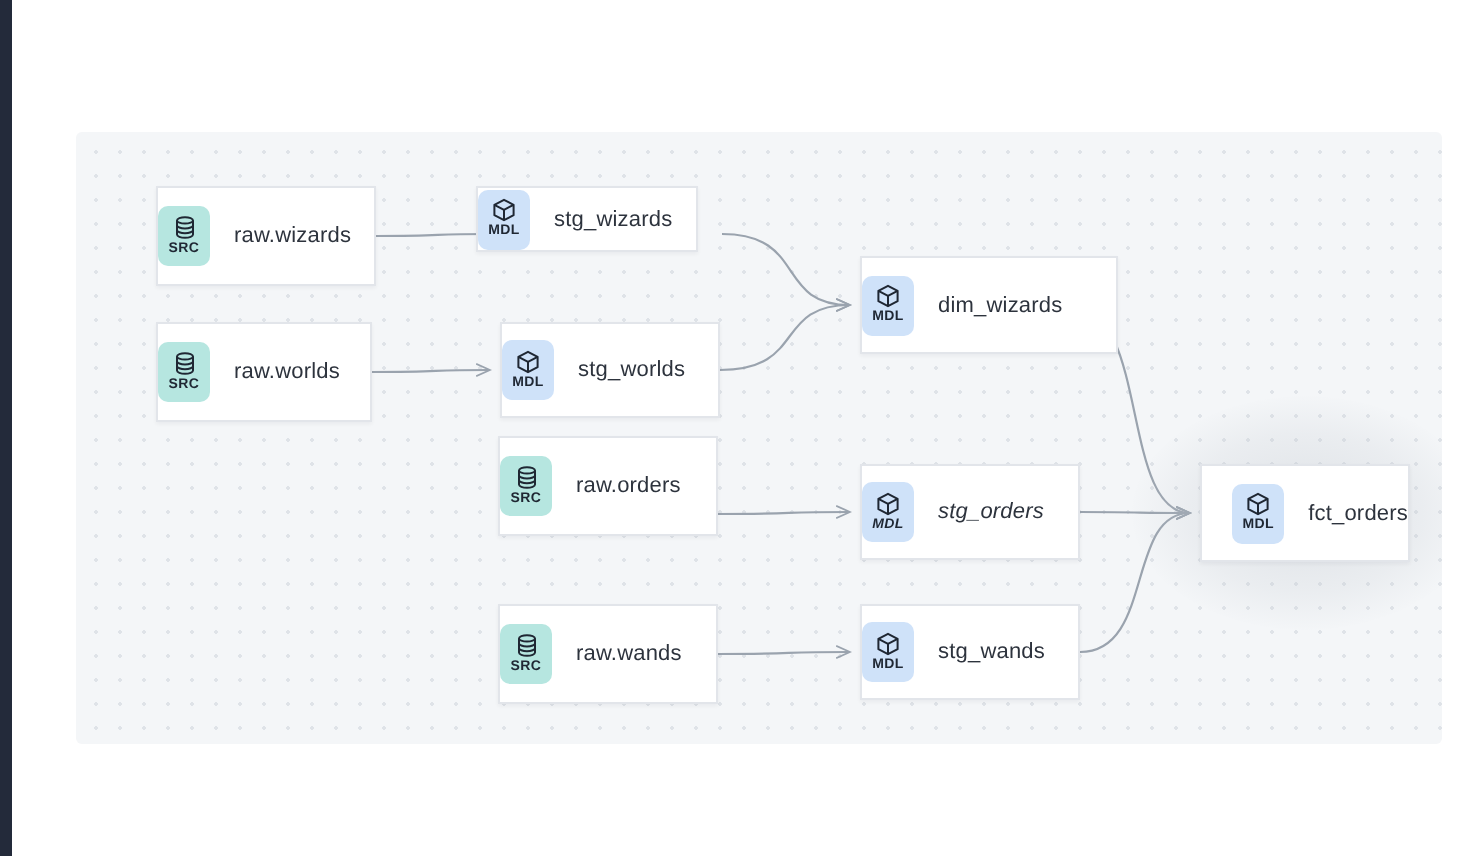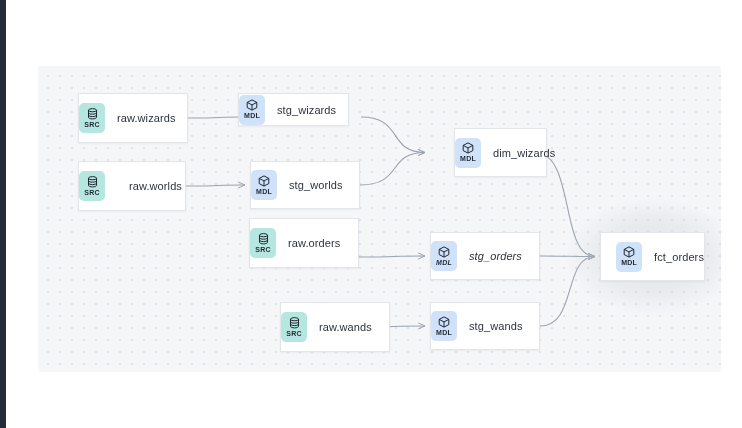--- a/index.html
+++ b/index.html
@@ -116,21 +116,21 @@
                 <ellipse cx="5.5" cy="2.2" rx="4" ry="1.6"></ellipse>
                 <path d="M1.5 2.2 V9.3 C1.5 10.2 3.3 10.9 5.5 10.9 C7.7 10.9 9.5 10.2 9.5 9.3 V2.2"></path>
                 <path d="M1.5 4.6 C1.5 5.5 3.3 6.2 5.5 6.2 C7.7 6.2 9.5 5.5 9.5 4.6"></path>
                 <path d="M1.5 7 C1.5 7.9 3.3 8.6 5.5 8.6 C7.7 8.6 9.5 7.9 9.5 7"></path>
               </svg>
             </span>
             <span class="badge-text">SRC</span>
           </div>
           <span class="node-label">raw.wizards</span>
         </div>
-        <div class="node" style="left: 40px; top: 95px; width: 108px; height: 50px; border-color: rgb(226, 229, 234); gap: 12px;">
+        <div class="node" style="left: 40px; top: 95px; width: 108px; height: 50px; border-color: rgb(226, 229, 234);">
           <div class="badge src" style="background: rgb(182, 230, 224);">
             <span>
               <svg width="11" height="12" viewBox="0 0 11 12" fill="none" stroke="#1f2733" stroke-width="1">
                 <ellipse cx="5.5" cy="2.2" rx="4" ry="1.6"></ellipse>
                 <path d="M1.5 2.2 V9.3 C1.5 10.2 3.3 10.9 5.5 10.9 C7.7 10.9 9.5 10.2 9.5 9.3 V2.2"></path>
                 <path d="M1.5 4.6 C1.5 5.5 3.3 6.2 5.5 6.2 C7.7 6.2 9.5 5.5 9.5 4.6"></path>
                 <path d="M1.5 7 C1.5 7.9 3.3 8.6 5.5 8.6 C7.7 8.6 9.5 7.9 9.5 7"></path>
               </svg>
             </span>
             <span class="badge-text">SRC</span>
@@ -144,21 +144,21 @@
                 <ellipse cx="5.5" cy="2.2" rx="4" ry="1.6"></ellipse>
                 <path d="M1.5 2.2 V9.3 C1.5 10.2 3.3 10.9 5.5 10.9 C7.7 10.9 9.5 10.2 9.5 9.3 V2.2"></path>
                 <path d="M1.5 4.6 C1.5 5.5 3.3 6.2 5.5 6.2 C7.7 6.2 9.5 5.5 9.5 4.6"></path>
                 <path d="M1.5 7 C1.5 7.9 3.3 8.6 5.5 8.6 C7.7 8.6 9.5 7.9 9.5 7"></path>
               </svg>
             </span>
             <span class="badge-text">SRC</span>
           </div>
           <span class="node-label">raw.orders</span>
         </div>
-        <div class="node" style="left: 211px; top: 236px; width: 110px; height: 50px; border-color: rgb(226, 229, 234); margin-left: 31px;">
+        <div class="node" style="left: 211px; top: 236px; width: 110px; height: 50px; border-color: rgb(226, 229, 234);">
           <div class="badge src" style="background: rgb(182, 230, 224);">
             <span>
               <svg width="11" height="12" viewBox="0 0 11 12" fill="none" stroke="#1f2733" stroke-width="1">
                 <ellipse cx="5.5" cy="2.2" rx="4" ry="1.6"></ellipse>
                 <path d="M1.5 2.2 V9.3 C1.5 10.2 3.3 10.9 5.5 10.9 C7.7 10.9 9.5 10.2 9.5 9.3 V2.2"></path>
                 <path d="M1.5 4.6 C1.5 5.5 3.3 6.2 5.5 6.2 C7.7 6.2 9.5 5.5 9.5 4.6"></path>
                 <path d="M1.5 7 C1.5 7.9 3.3 8.6 5.5 8.6 C7.7 8.6 9.5 7.9 9.5 7"></path>
               </svg>
             </span>
             <span class="badge-text">SRC</span>
@@ -210,21 +210,21 @@
               <svg width="12" height="12" viewBox="0 0 12 12" fill="none" stroke="#1f2733" stroke-width="1" stroke-linejoin="round">
                 <path d="M6 0.9 L10.8 3.4 V8.6 L6 11.1 L1.2 8.6 V3.4 Z"></path>
                 <path d="M1.2 3.4 L6 5.9 L10.8 3.4"></path>
                 <path d="M6 5.9 V11.1"></path>
               </svg>
             </span>
             <span class="badge-text">MDL</span>
           </div>
           <span class="node-label">stg_wands</span>
         </div>
-        <div class="node" style="left: 392px; top: 62px; width: 93px; height: 49px; border-color: rgb(226, 229, 234); margin-left: 24px;">
+        <div class="node" style="left: 392px; top: 62px; width: 129px; height: 49px; border-color: rgb(226, 229, 234);">
           <div class="badge mdl" style="background: rgb(207, 226, 249);">
             <span>
               <svg width="12" height="12" viewBox="0 0 12 12" fill="none" stroke="#1f2733" stroke-width="1" stroke-linejoin="round">
                 <path d="M6 0.9 L10.8 3.4 V8.6 L6 11.1 L1.2 8.6 V3.4 Z"></path>
                 <path d="M1.2 3.4 L6 5.9 L10.8 3.4"></path>
                 <path d="M6 5.9 V11.1"></path>
               </svg>
             </span>
             <span class="badge-text">MDL</span>
           </div>

